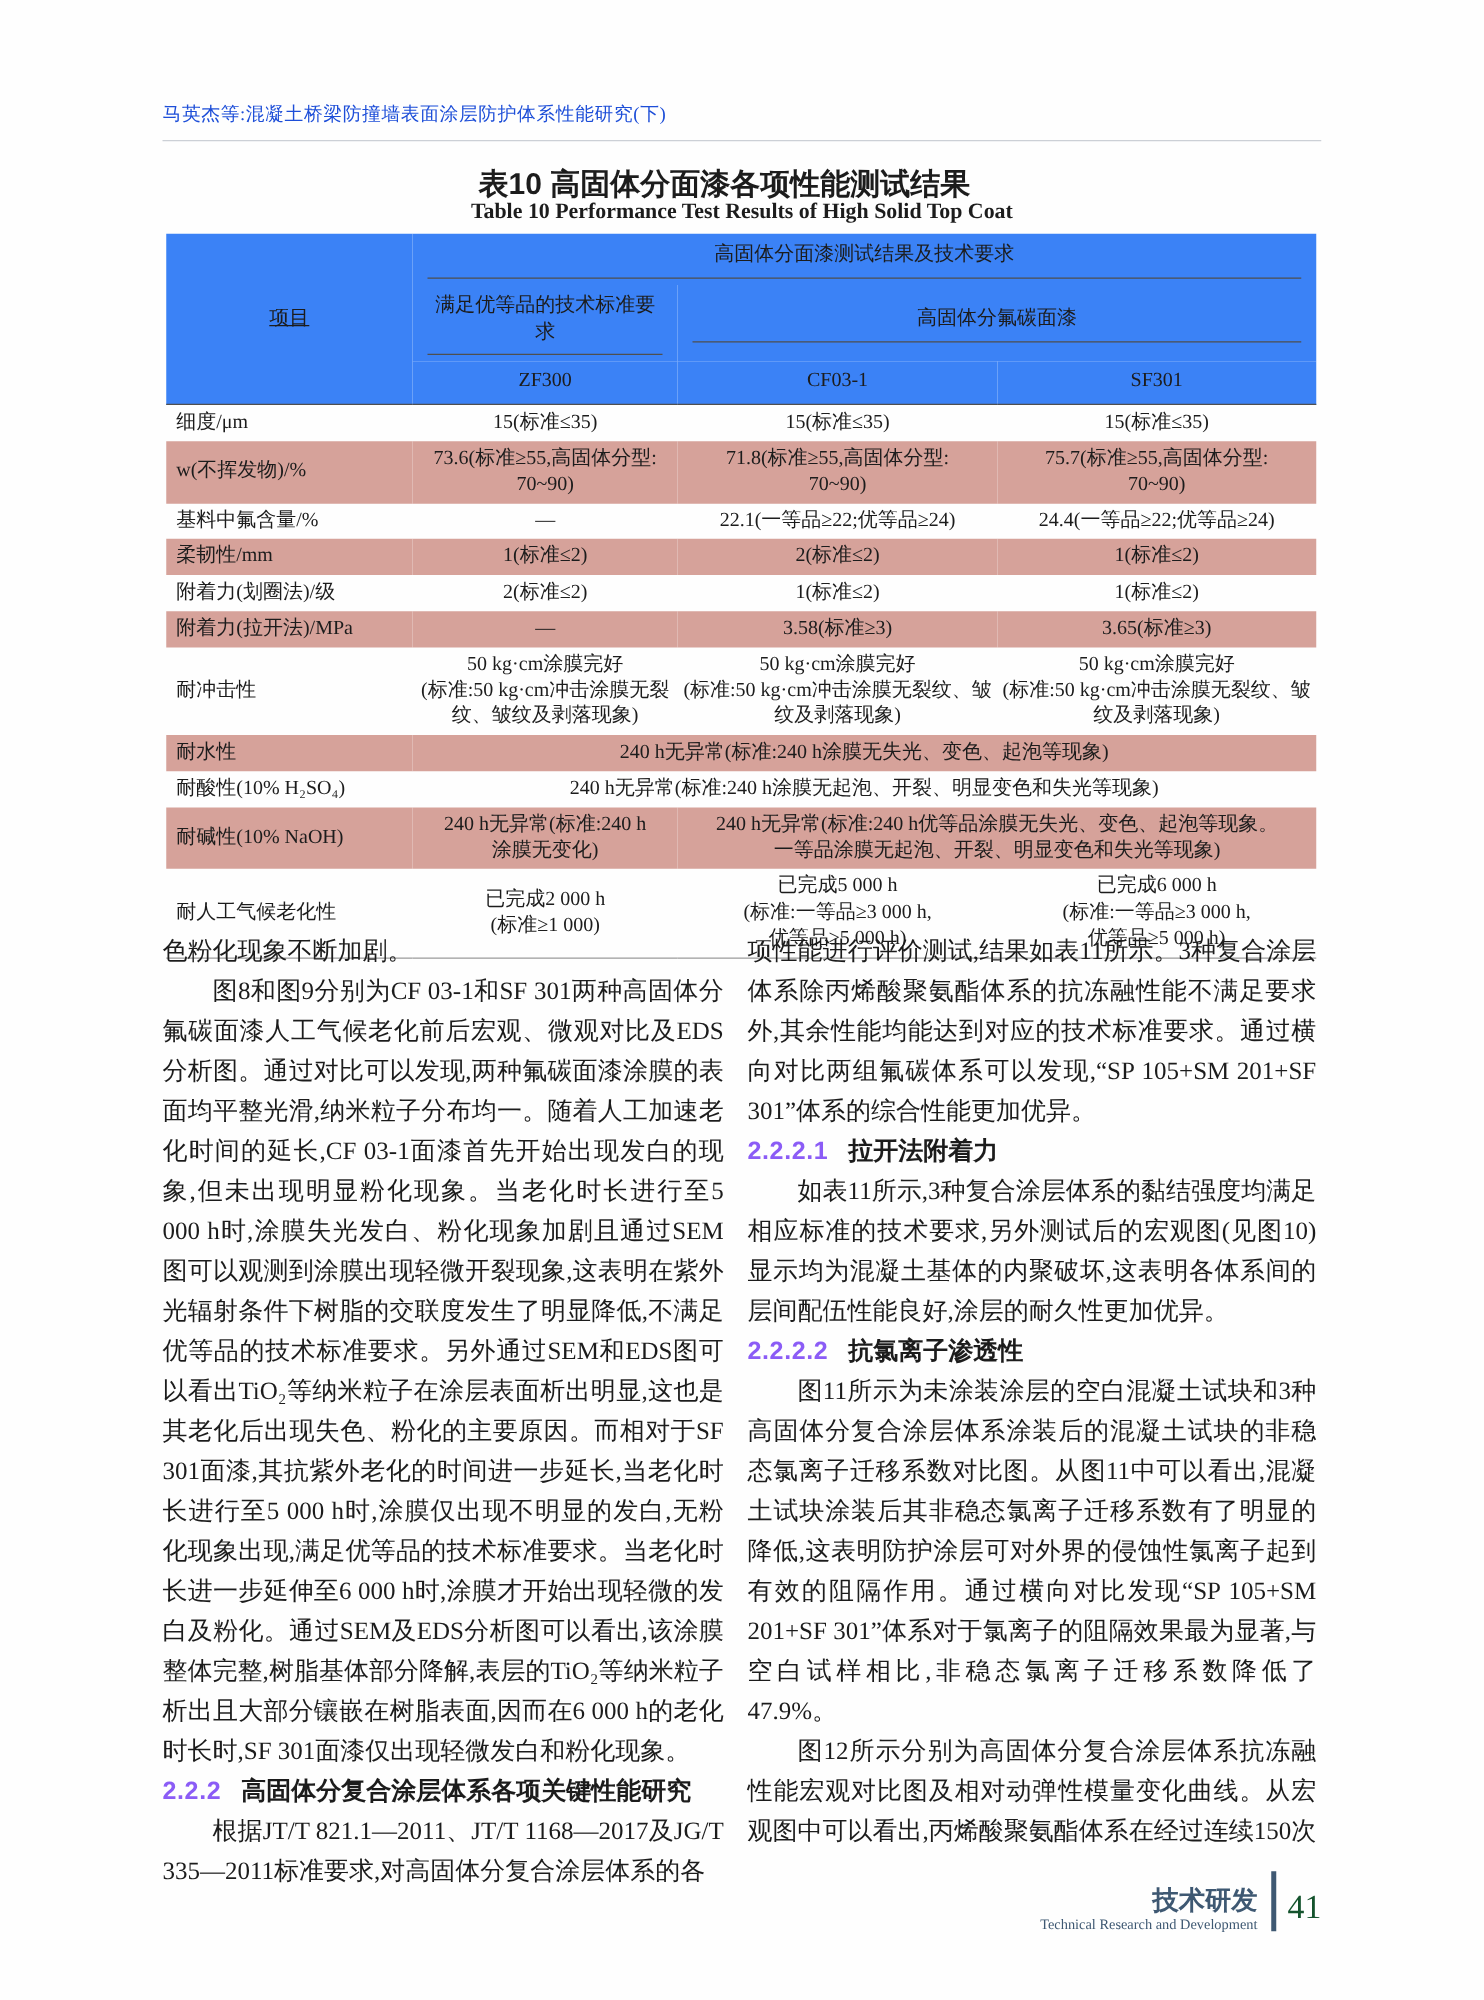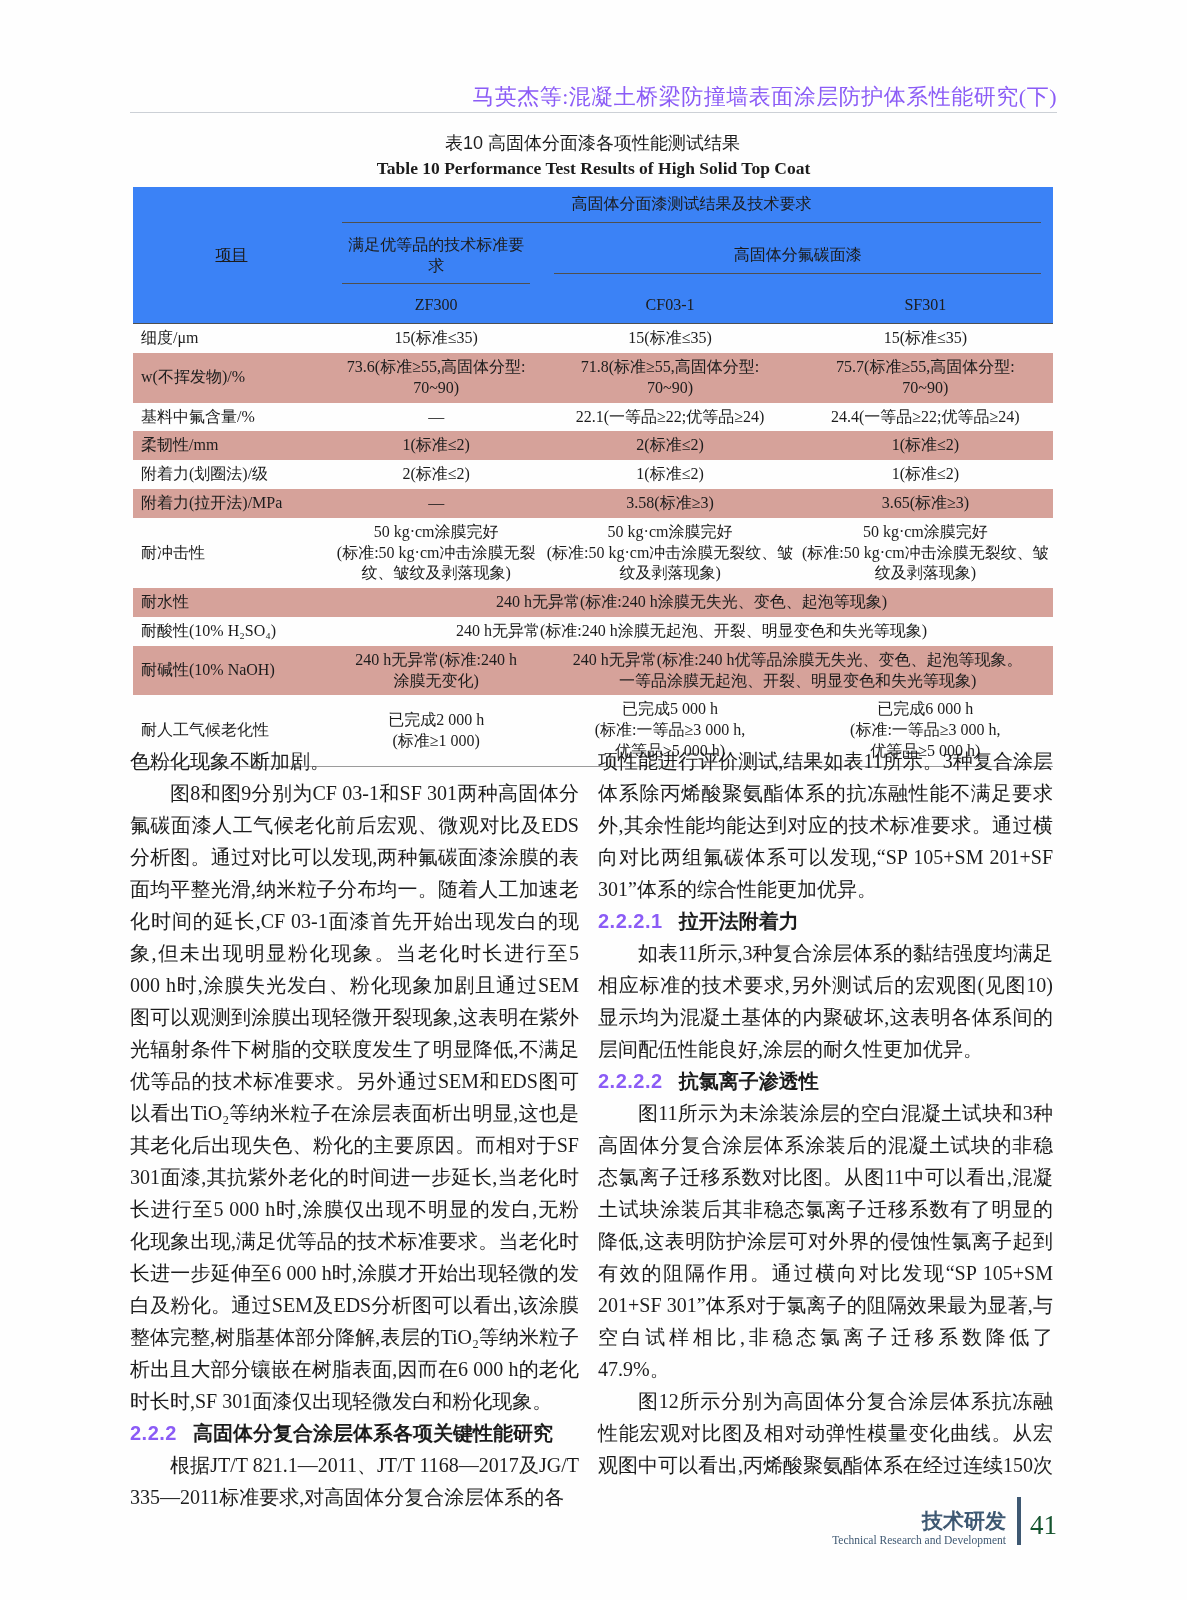--- a/index.html
+++ b/index.html
@@ -4,30 +4,30 @@
 <style>
   html,body { margin:0; padding:0; }
   body {
     width:1187px; height:1600px; position:relative;
     background:#fefefe; color:#1c1c1c;
     font-family:"Liberation Serif","DejaVu Serif",serif;
   }
   
   .running-head {
     position:absolute; top:82px; left:130px; width:927px;
-    text-align:right; font-size:22px; color:#8b5cf6; letter-spacing:0.5px;
+    text-align:left; font-size:15px; color:#1d4ed8; letter-spacing:0.5px;
   }
   .head-rule {
     position:absolute; top:112px; left:130px; width:927px;
     border-top:1.5px solid #ccd0d6;
   }
   
   .tbl-title-cn {
-    position:absolute; top:131px; left:129px; width:927px; text-align:center;
-    font-size:18px; font-weight:normal;
+    position:absolute; top:131px; left:116px; width:927px; text-align:center;
+    font-size:24px; font-weight:bold;
     font-family:"Liberation Sans","DejaVu Sans",sans-serif;
   }
   .tbl-title-en {
     position:absolute; top:158px; left:130px; width:927px; text-align:center;
     font-size:17.5px; font-weight:bold;
   }
   
   .tbl-wrap { position:absolute; top:187px; left:133px; width:920px; }
   table { border-collapse:collapse; width:100%; font-size:16px; line-height:1.3; }
   thead th {

